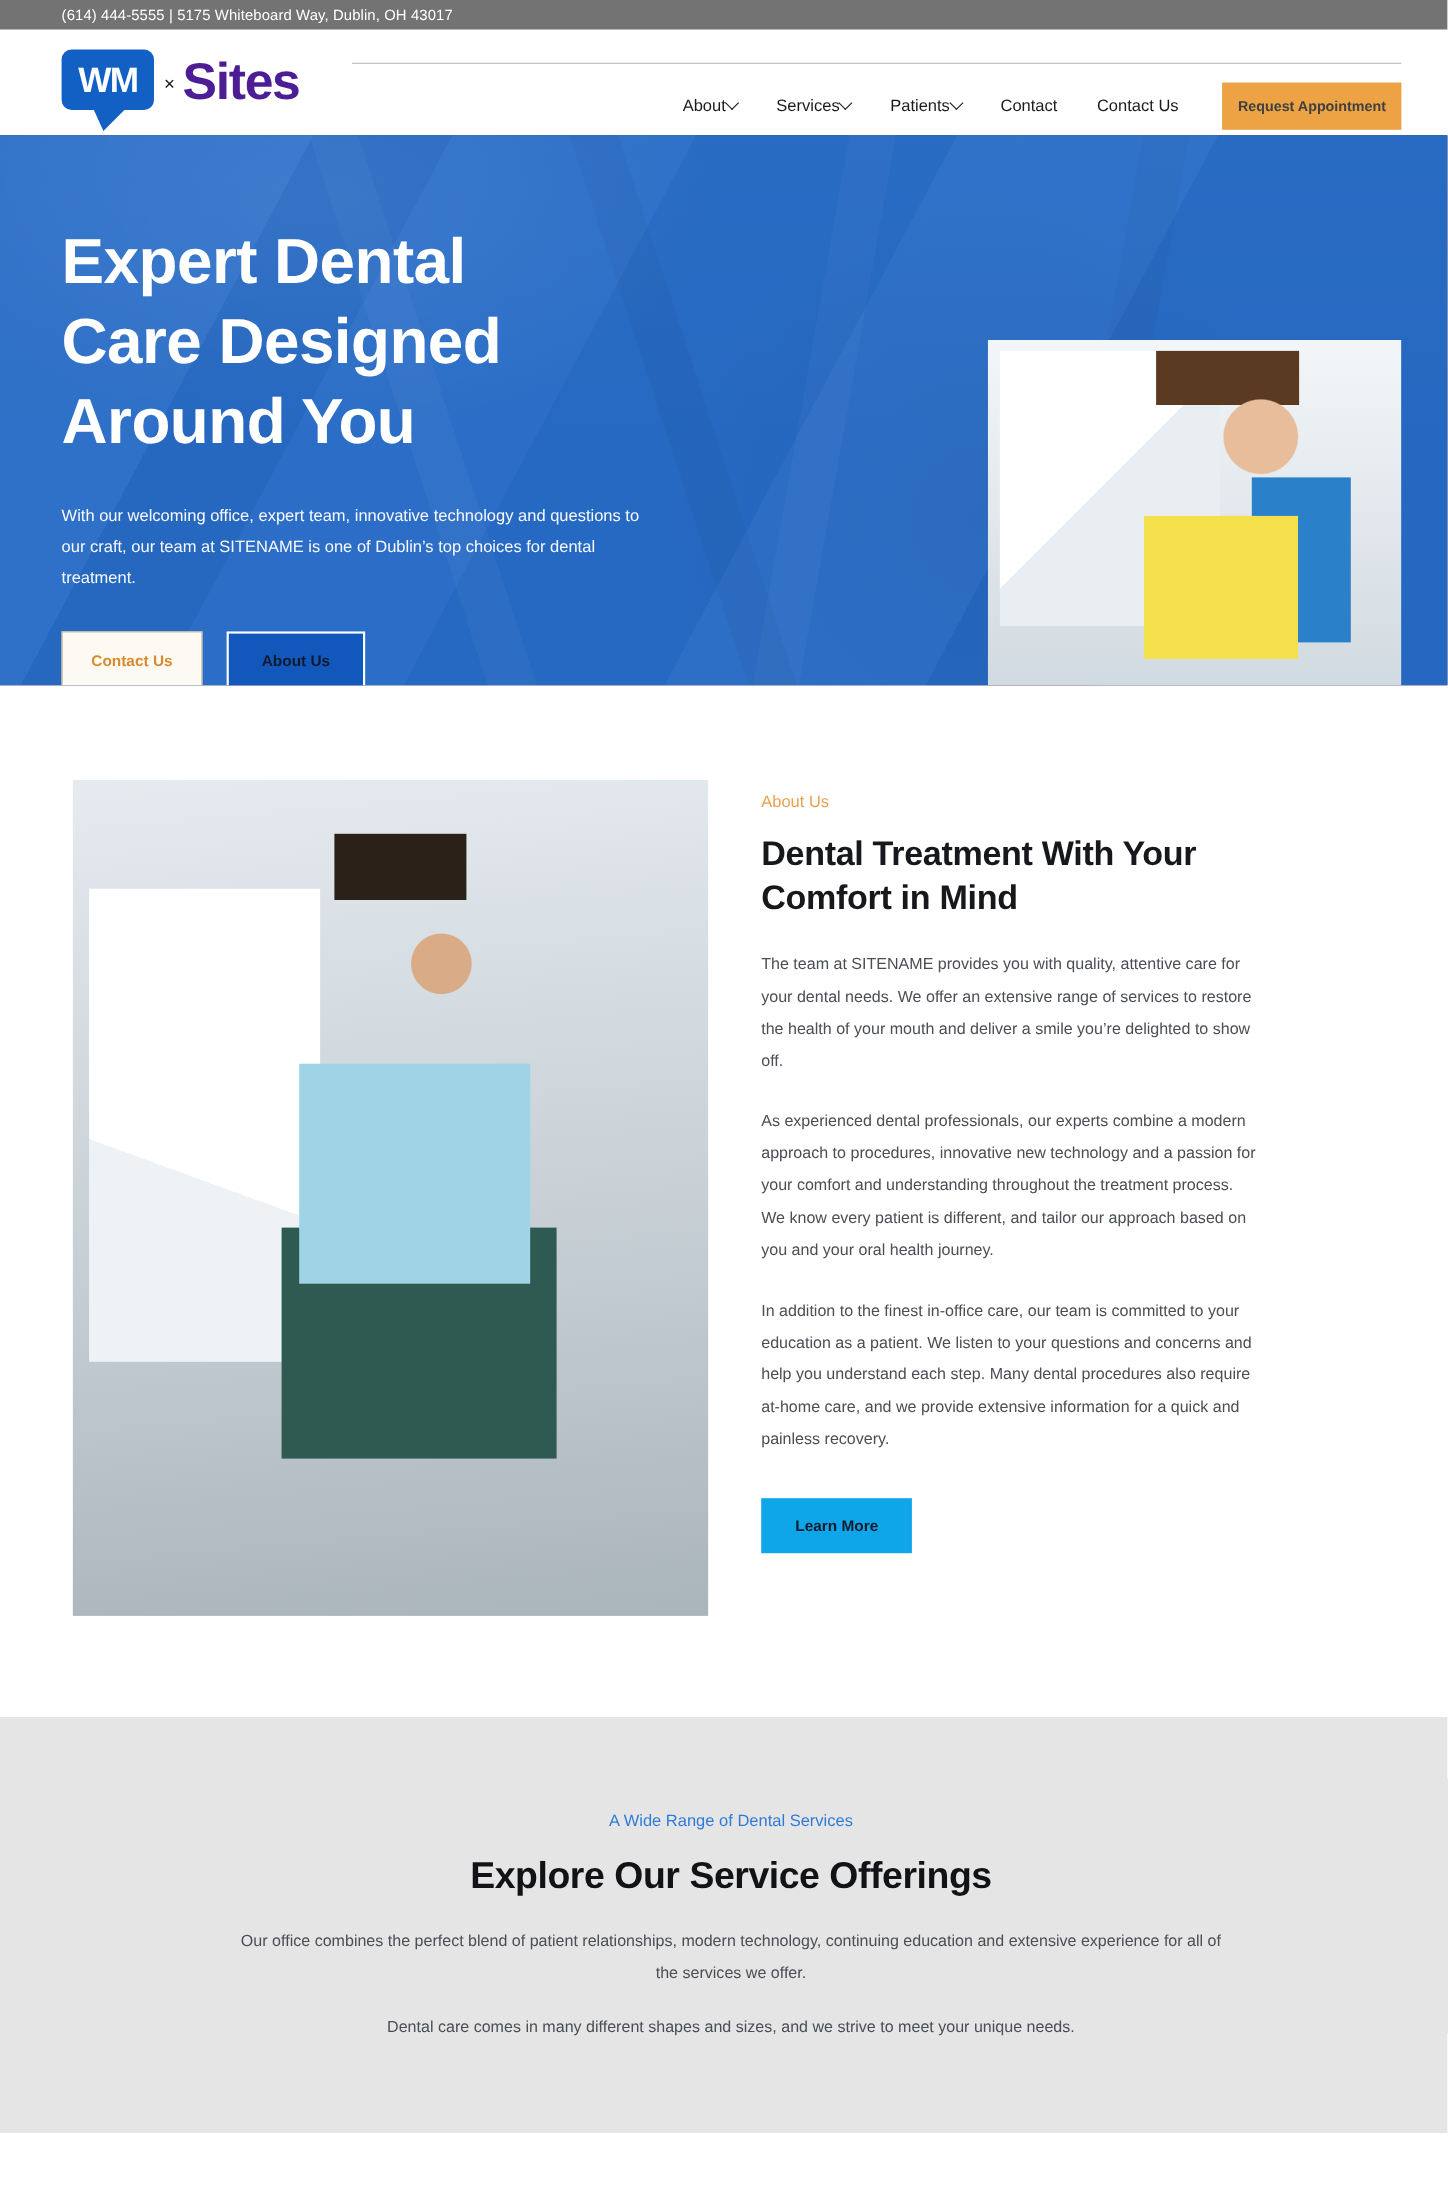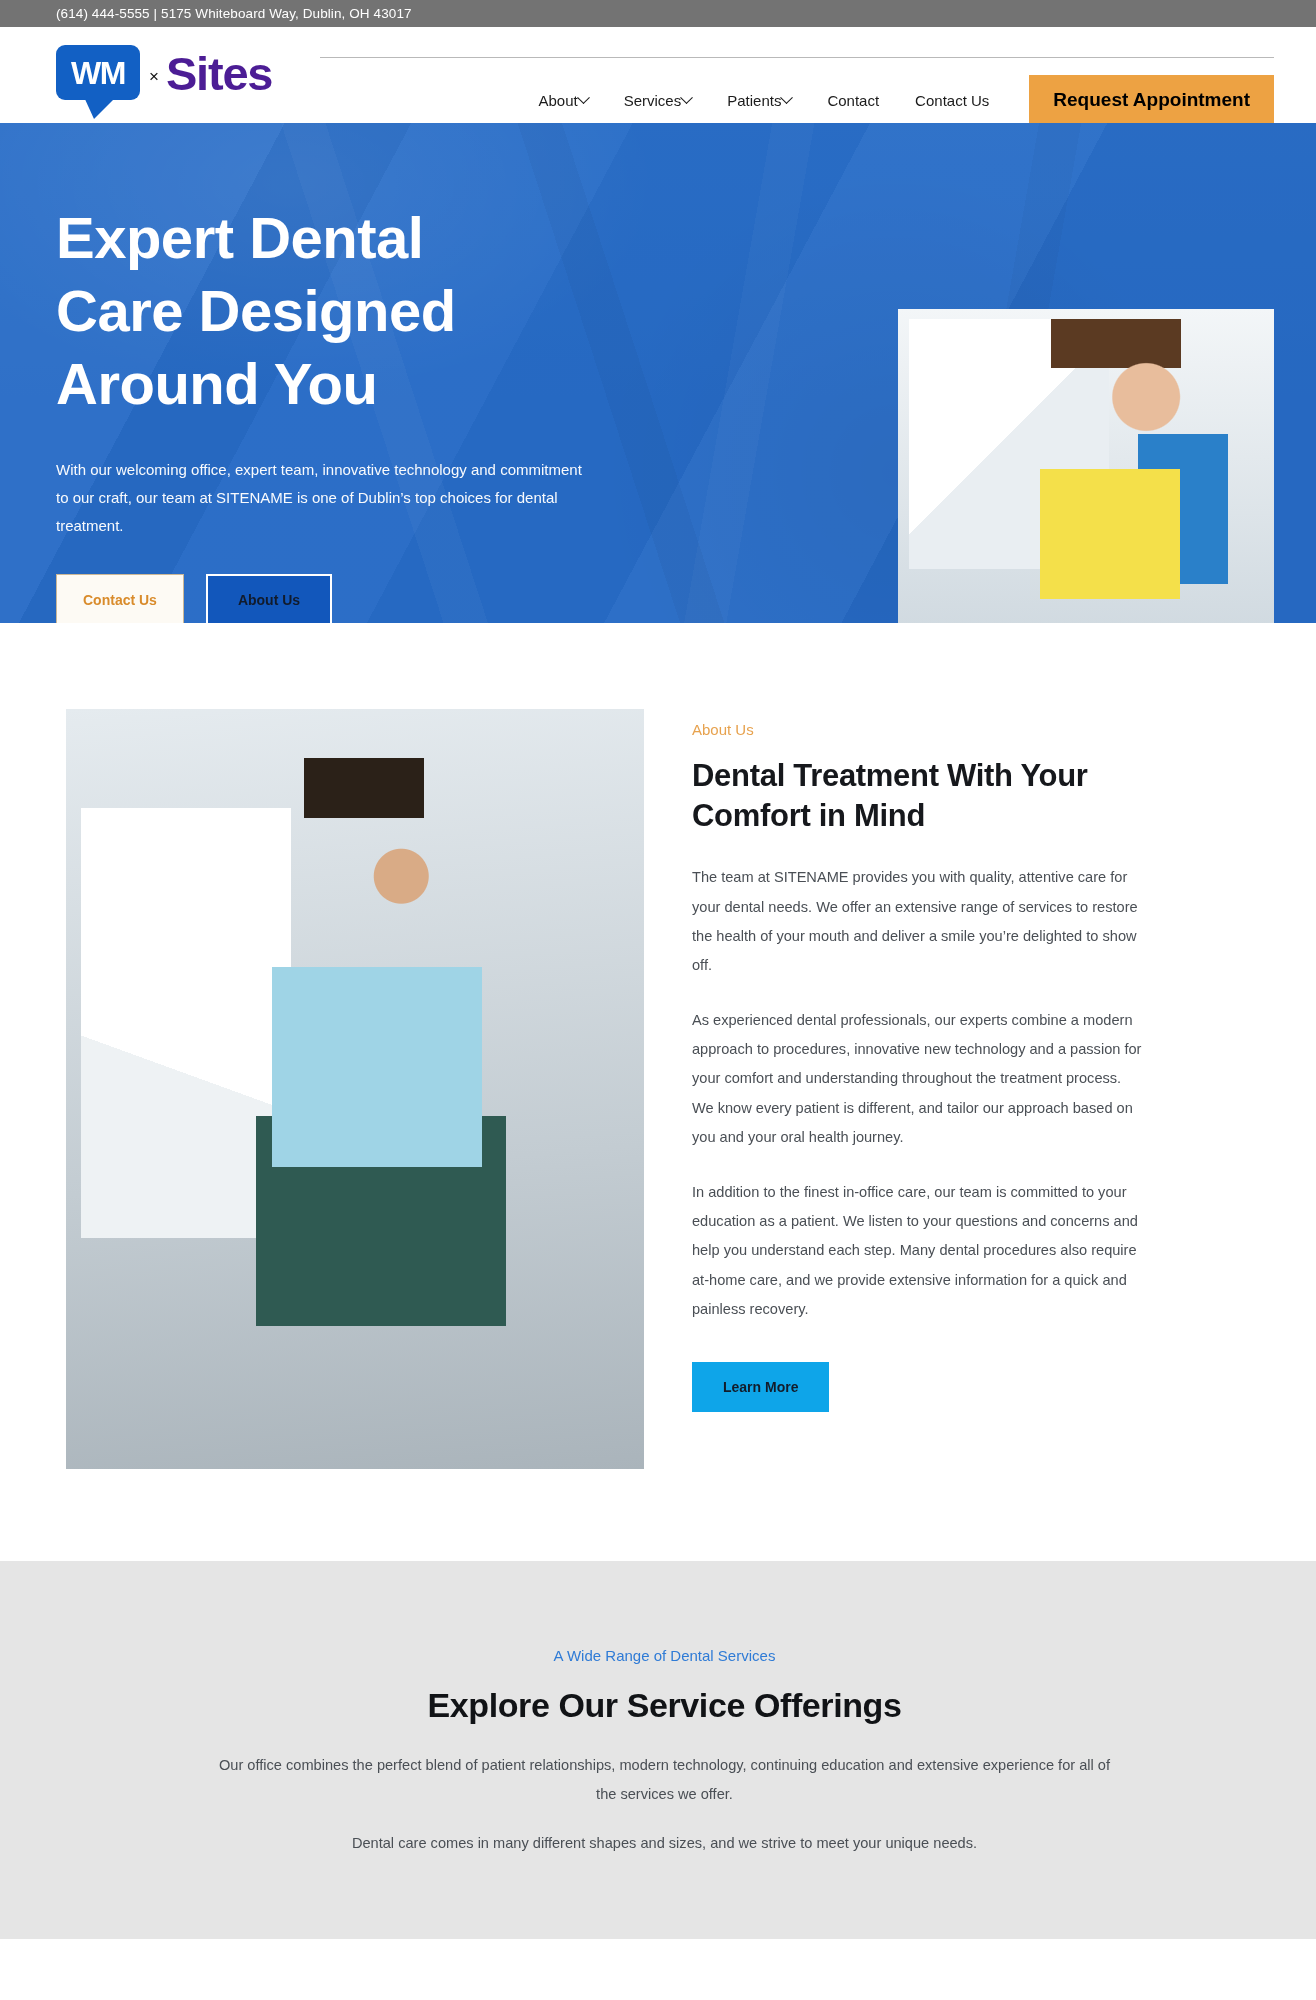--- a/index.html
+++ b/index.html
@@ -116,24 +116,24 @@
   }
   .chev {
     display: inline-block;
     width: 9px; height: 9px;
     border-right: 1.6px solid #1b1b1b;
     border-bottom: 1.6px solid #1b1b1b;
     transform: rotate(45deg) translate(-2px,-2px);
   }
   .cta-btn {
     background: #eda243;
-    color: #000000;
+    color: #404040;
     font-weight: bold;
-    font-size: 19px;
-    padding: 14px 24px;
+    font-size: 13px;
+    padding: 14px 14px;
     margin-left: 22px;
     cursor: pointer;
     white-space: nowrap;
     border: none;
     font-family: "Liberation Sans", sans-serif;
   }
 
   
   .hero {
     position: relative;
@@ -363,21 +363,21 @@
     </nav>
   </div>
 </header>
 
 <section class="hero">
   <div class="hero-bg"></div>
 
   <div class="hero-inner">
     <div class="hero-left">
       <h1 class="hero-title">Expert Dental Care Designed Around You</h1>
-      <p class="hero-sub">With our welcoming office, expert team, innovative technology and commitment to our craft, our team at SITENAME is one of Dublin’s top choices for dental treatment.</p>
+      <p class="hero-sub">With our welcoming office, expert team, innovative technology and questions to our craft, our team at SITENAME is one of Dublin’s top choices for dental treatment.</p>
       <div class="hero-btns">
         <button class="btn-contact">Contact Us</button>
         <button class="btn-about">About Us</button>
       </div>
     </div>
   </div>
 
   <div class="hero-photo">
     <div class="photo-hero"></div>
   </div>

